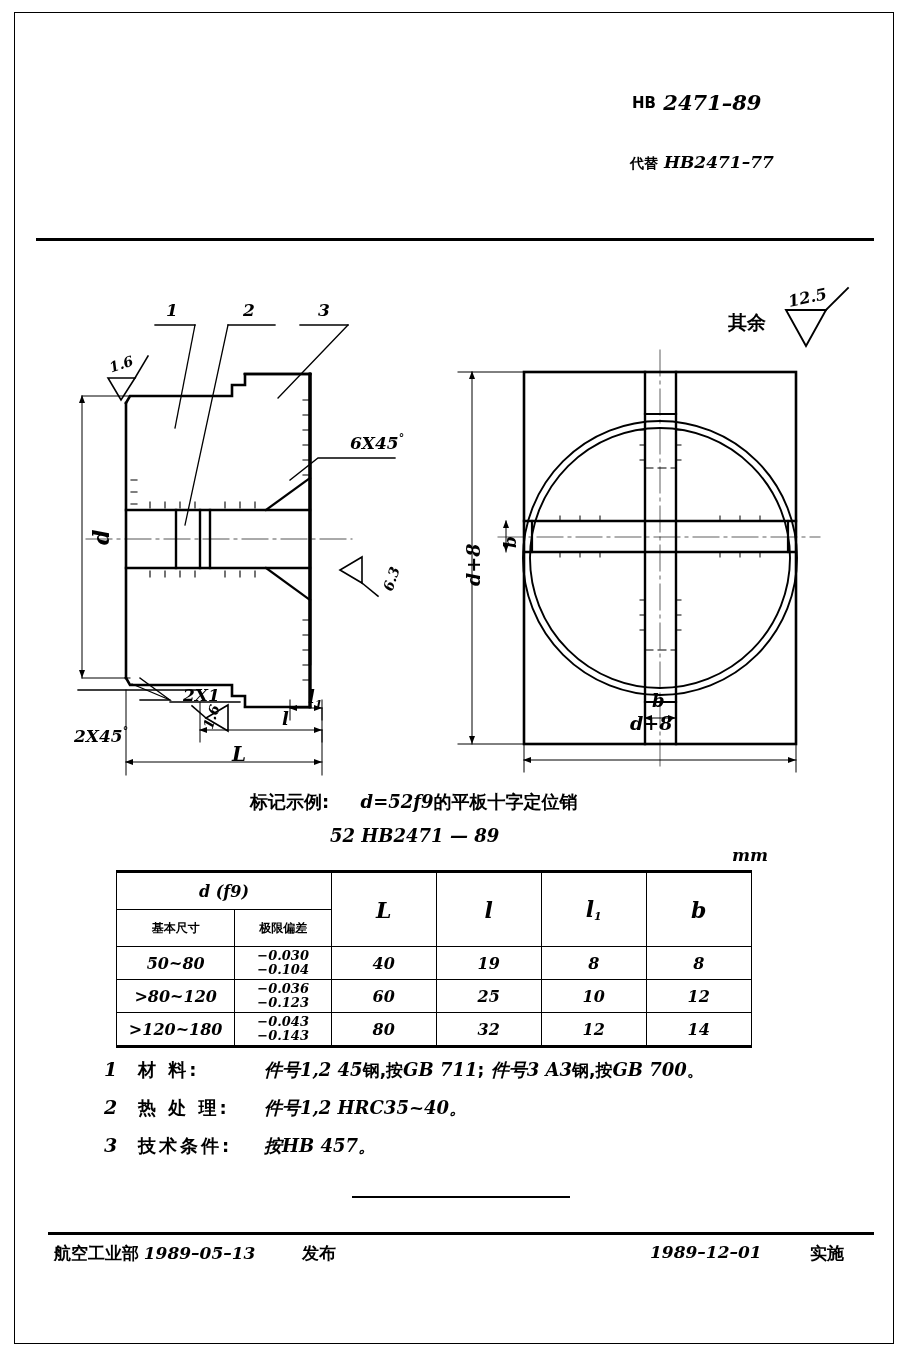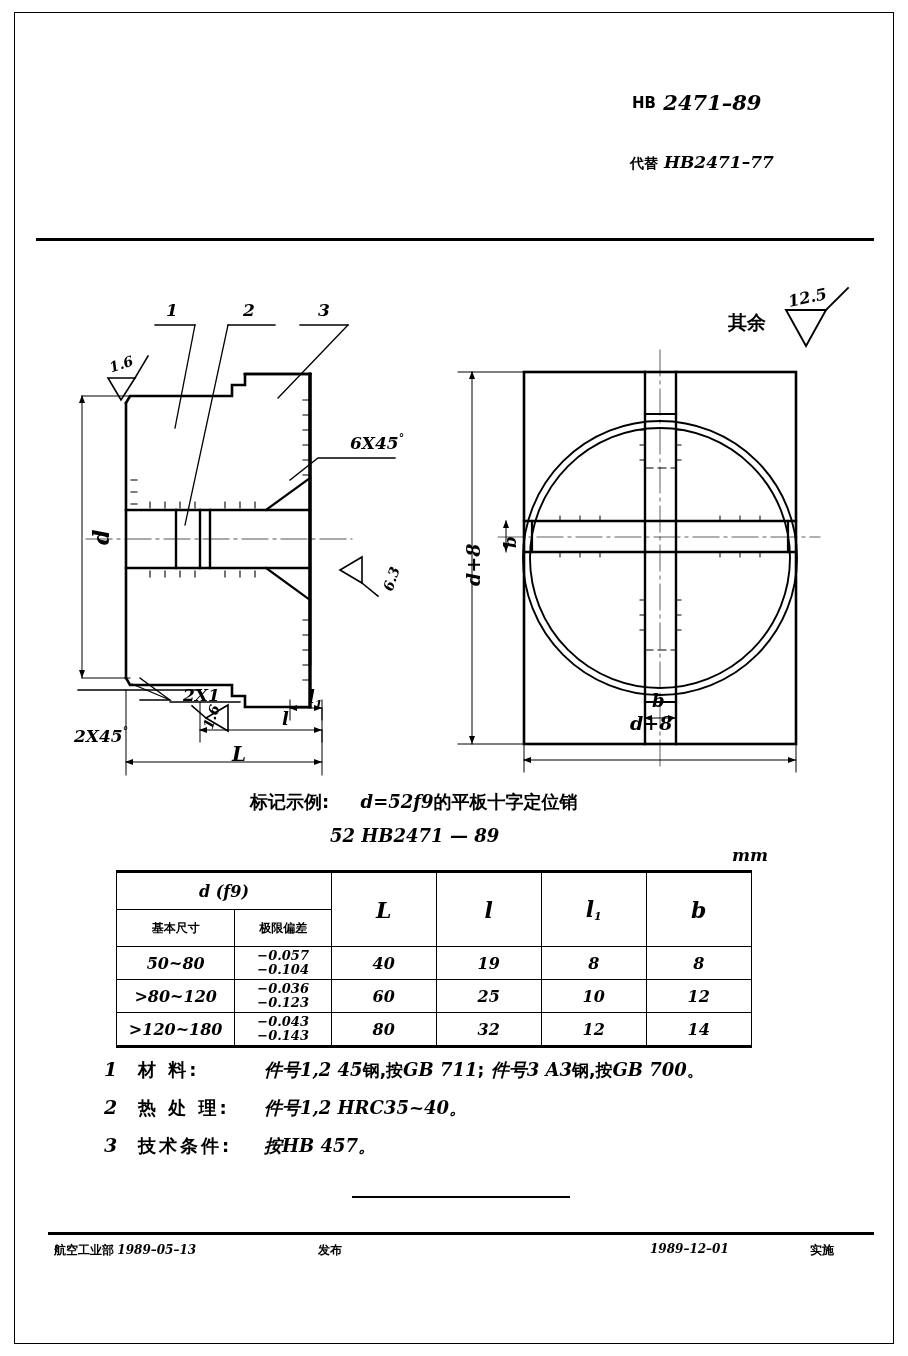--- a/index.html
+++ b/index.html
@@ -232,31 +232,31 @@
     position: absolute;
     left: 48px;
     top: 1232px;
     width: 826px;
     height: 0;
     border-top: 3px solid #000;
   }
   .foot {
     position: absolute;
     top: 1242px;
-    font-size: 12px;
+    font-size: 17px;
     font-weight: bold;
     white-space: nowrap;
   }
   .foot .zh { font-family: "DejaVu Sans", sans-serif; }
   .foot .num {
     font-family: "DejaVu Serif", serif;
     font-style: italic;
   }
   #foot-left   { left: 54px; }
-  #foot-pub    { left: 318px; font-family: Liberation Sans, sans-serif; }
+  #foot-pub    { left: 302px; font-family: Liberation Sans, sans-serif; }
   #foot-date2  { left: 650px; font-family: "DejaVu Serif", serif; font-style: italic; }
   #foot-impl   { left: 810px; font-family: "DejaVu Sans", sans-serif; }
 
   
   .rule-mid {
     position: absolute;
     left: 352px;
     top: 1196px;
     width: 218px;
     height: 0;
@@ -560,21 +560,21 @@
         <td class="thick-top col-b" rowspan="2" style="font-size:22px;">b</td>
       </tr>
       <tr class="hdr-row-2">
         <td class="zh col-basic">基本尺寸</td>
         <td class="zh col-dev">极限偏差</td>
       </tr>
 
       <tr class="data-row">
         <td>50~80</td>
         <td class="dev">
-          <div>−0.057</div>
+          <div>−0.030</div>
           <div>−0.104</div>
         </td>
         <td>40</td>
         <td>19</td>
         <td>8</td>
         <td>8</td>
       </tr>
 
       <tr class="data-row">
         <td>&gt;80~120</td>

